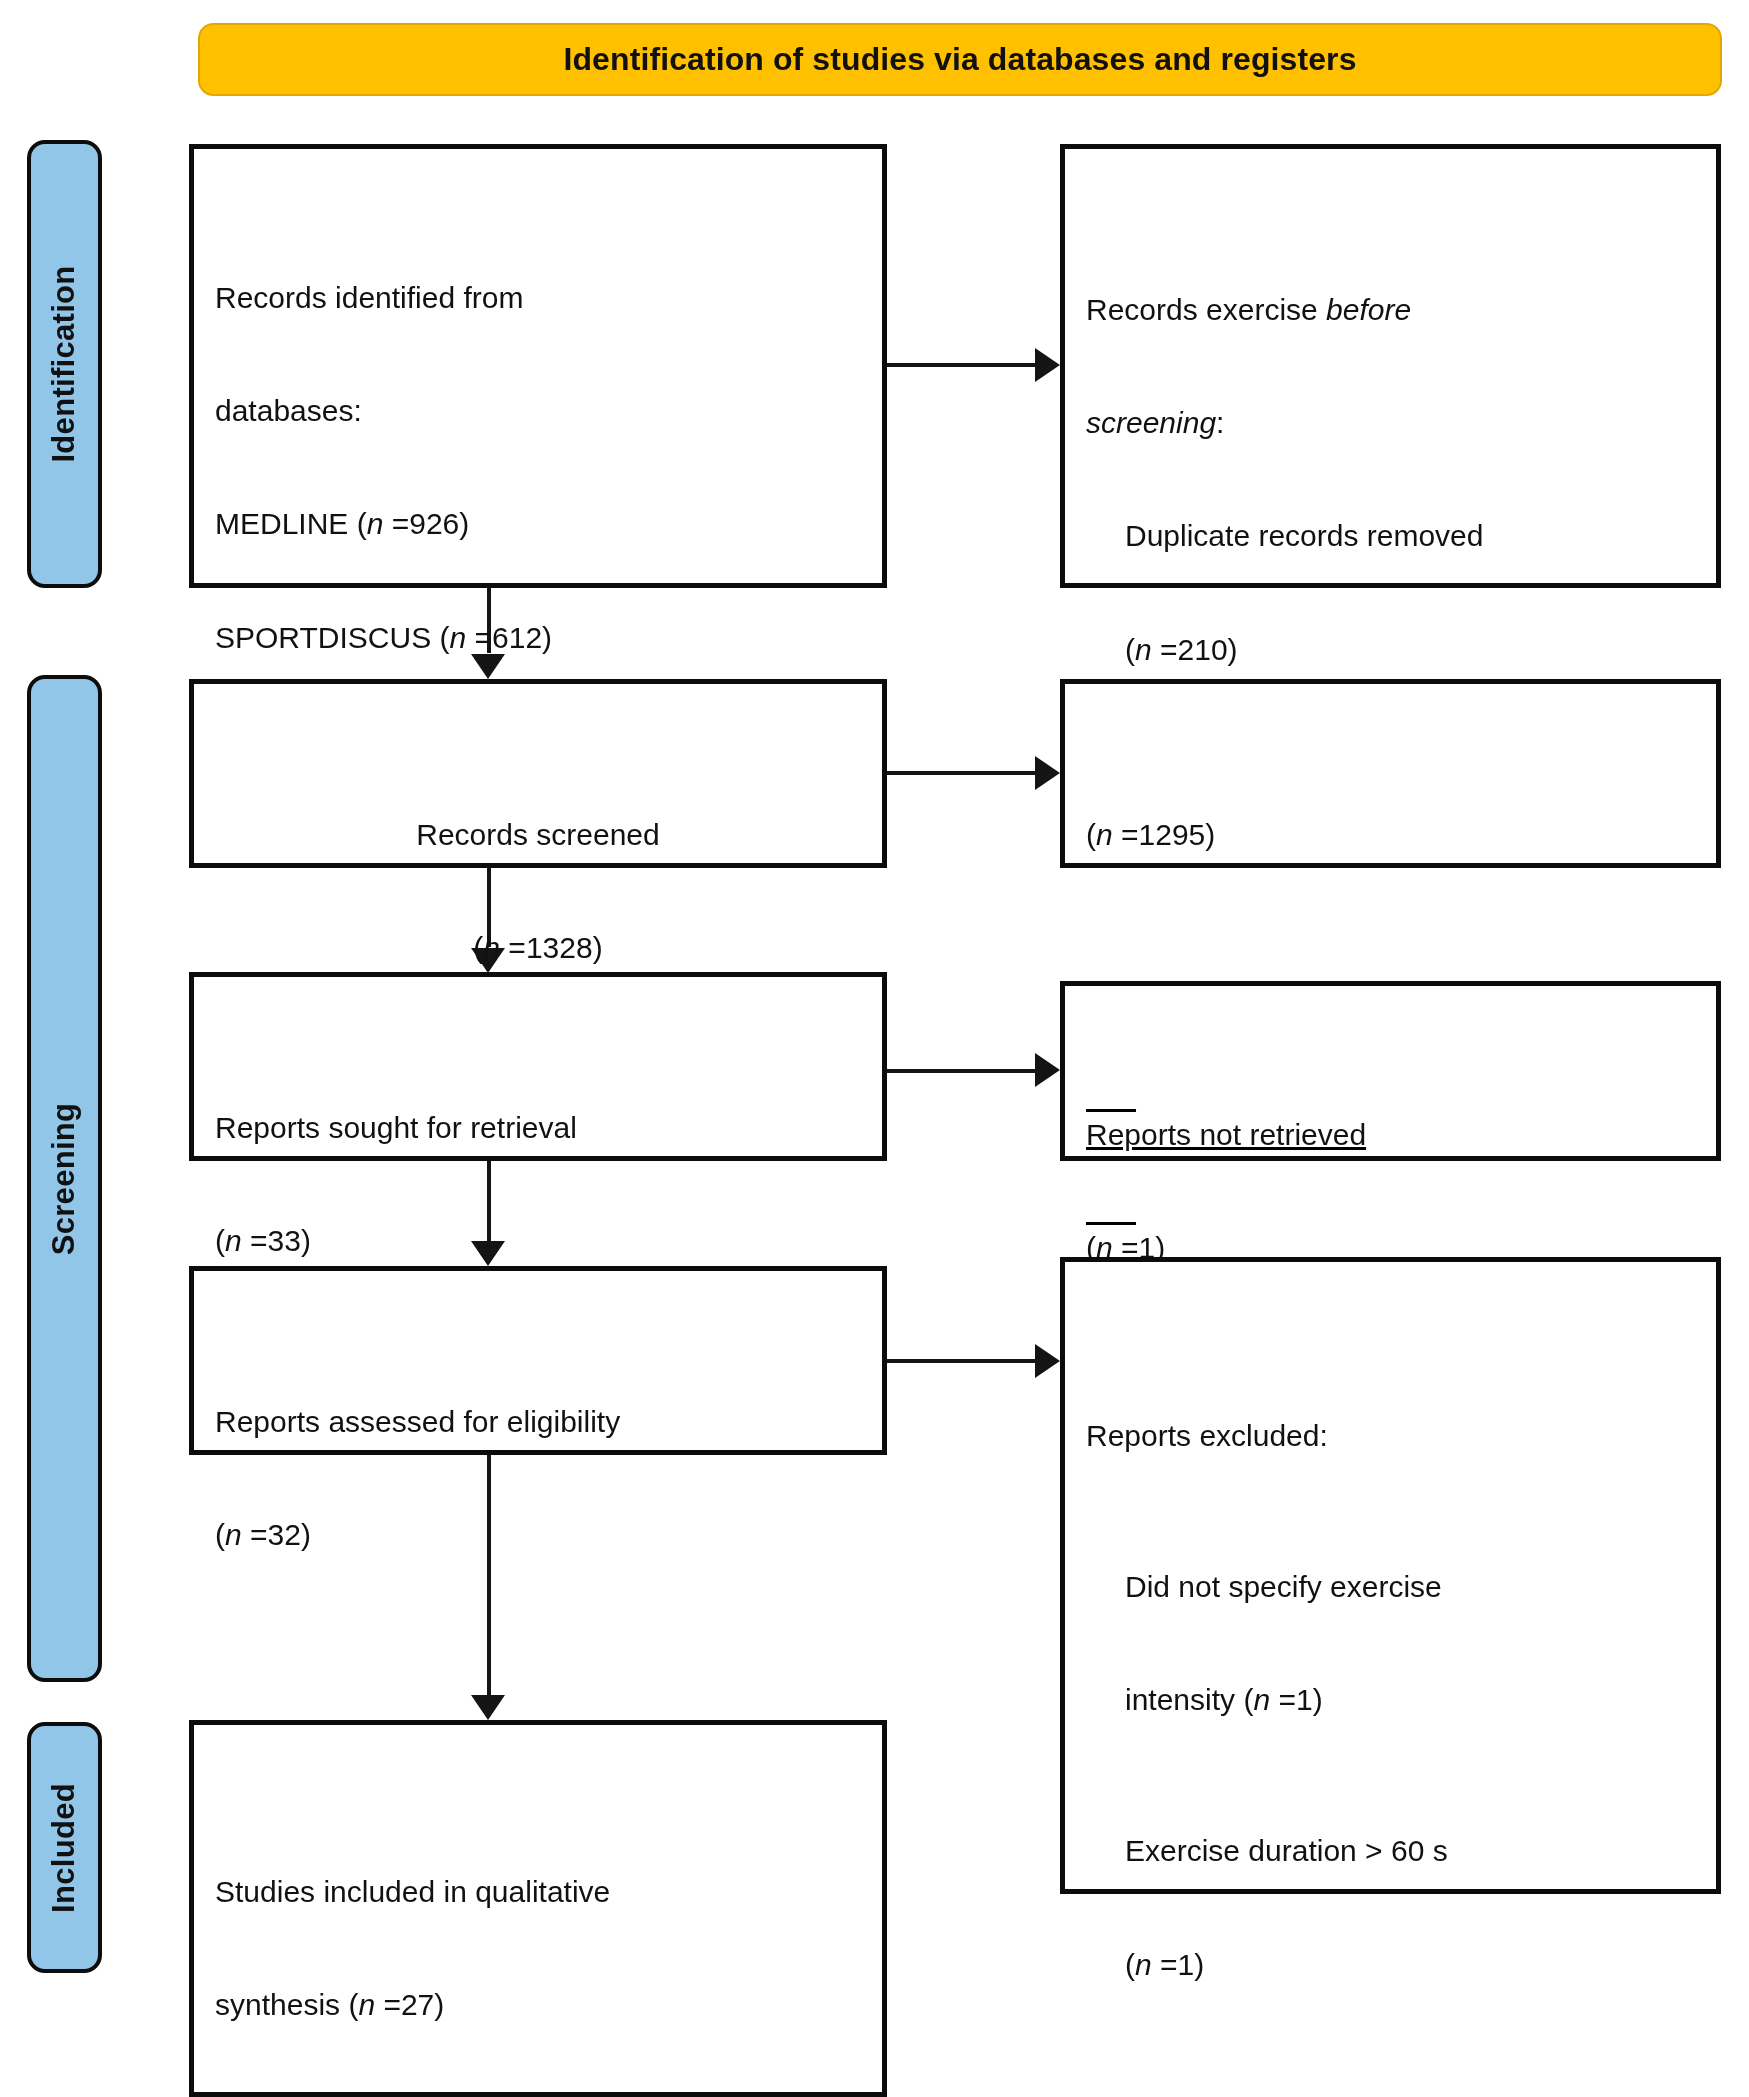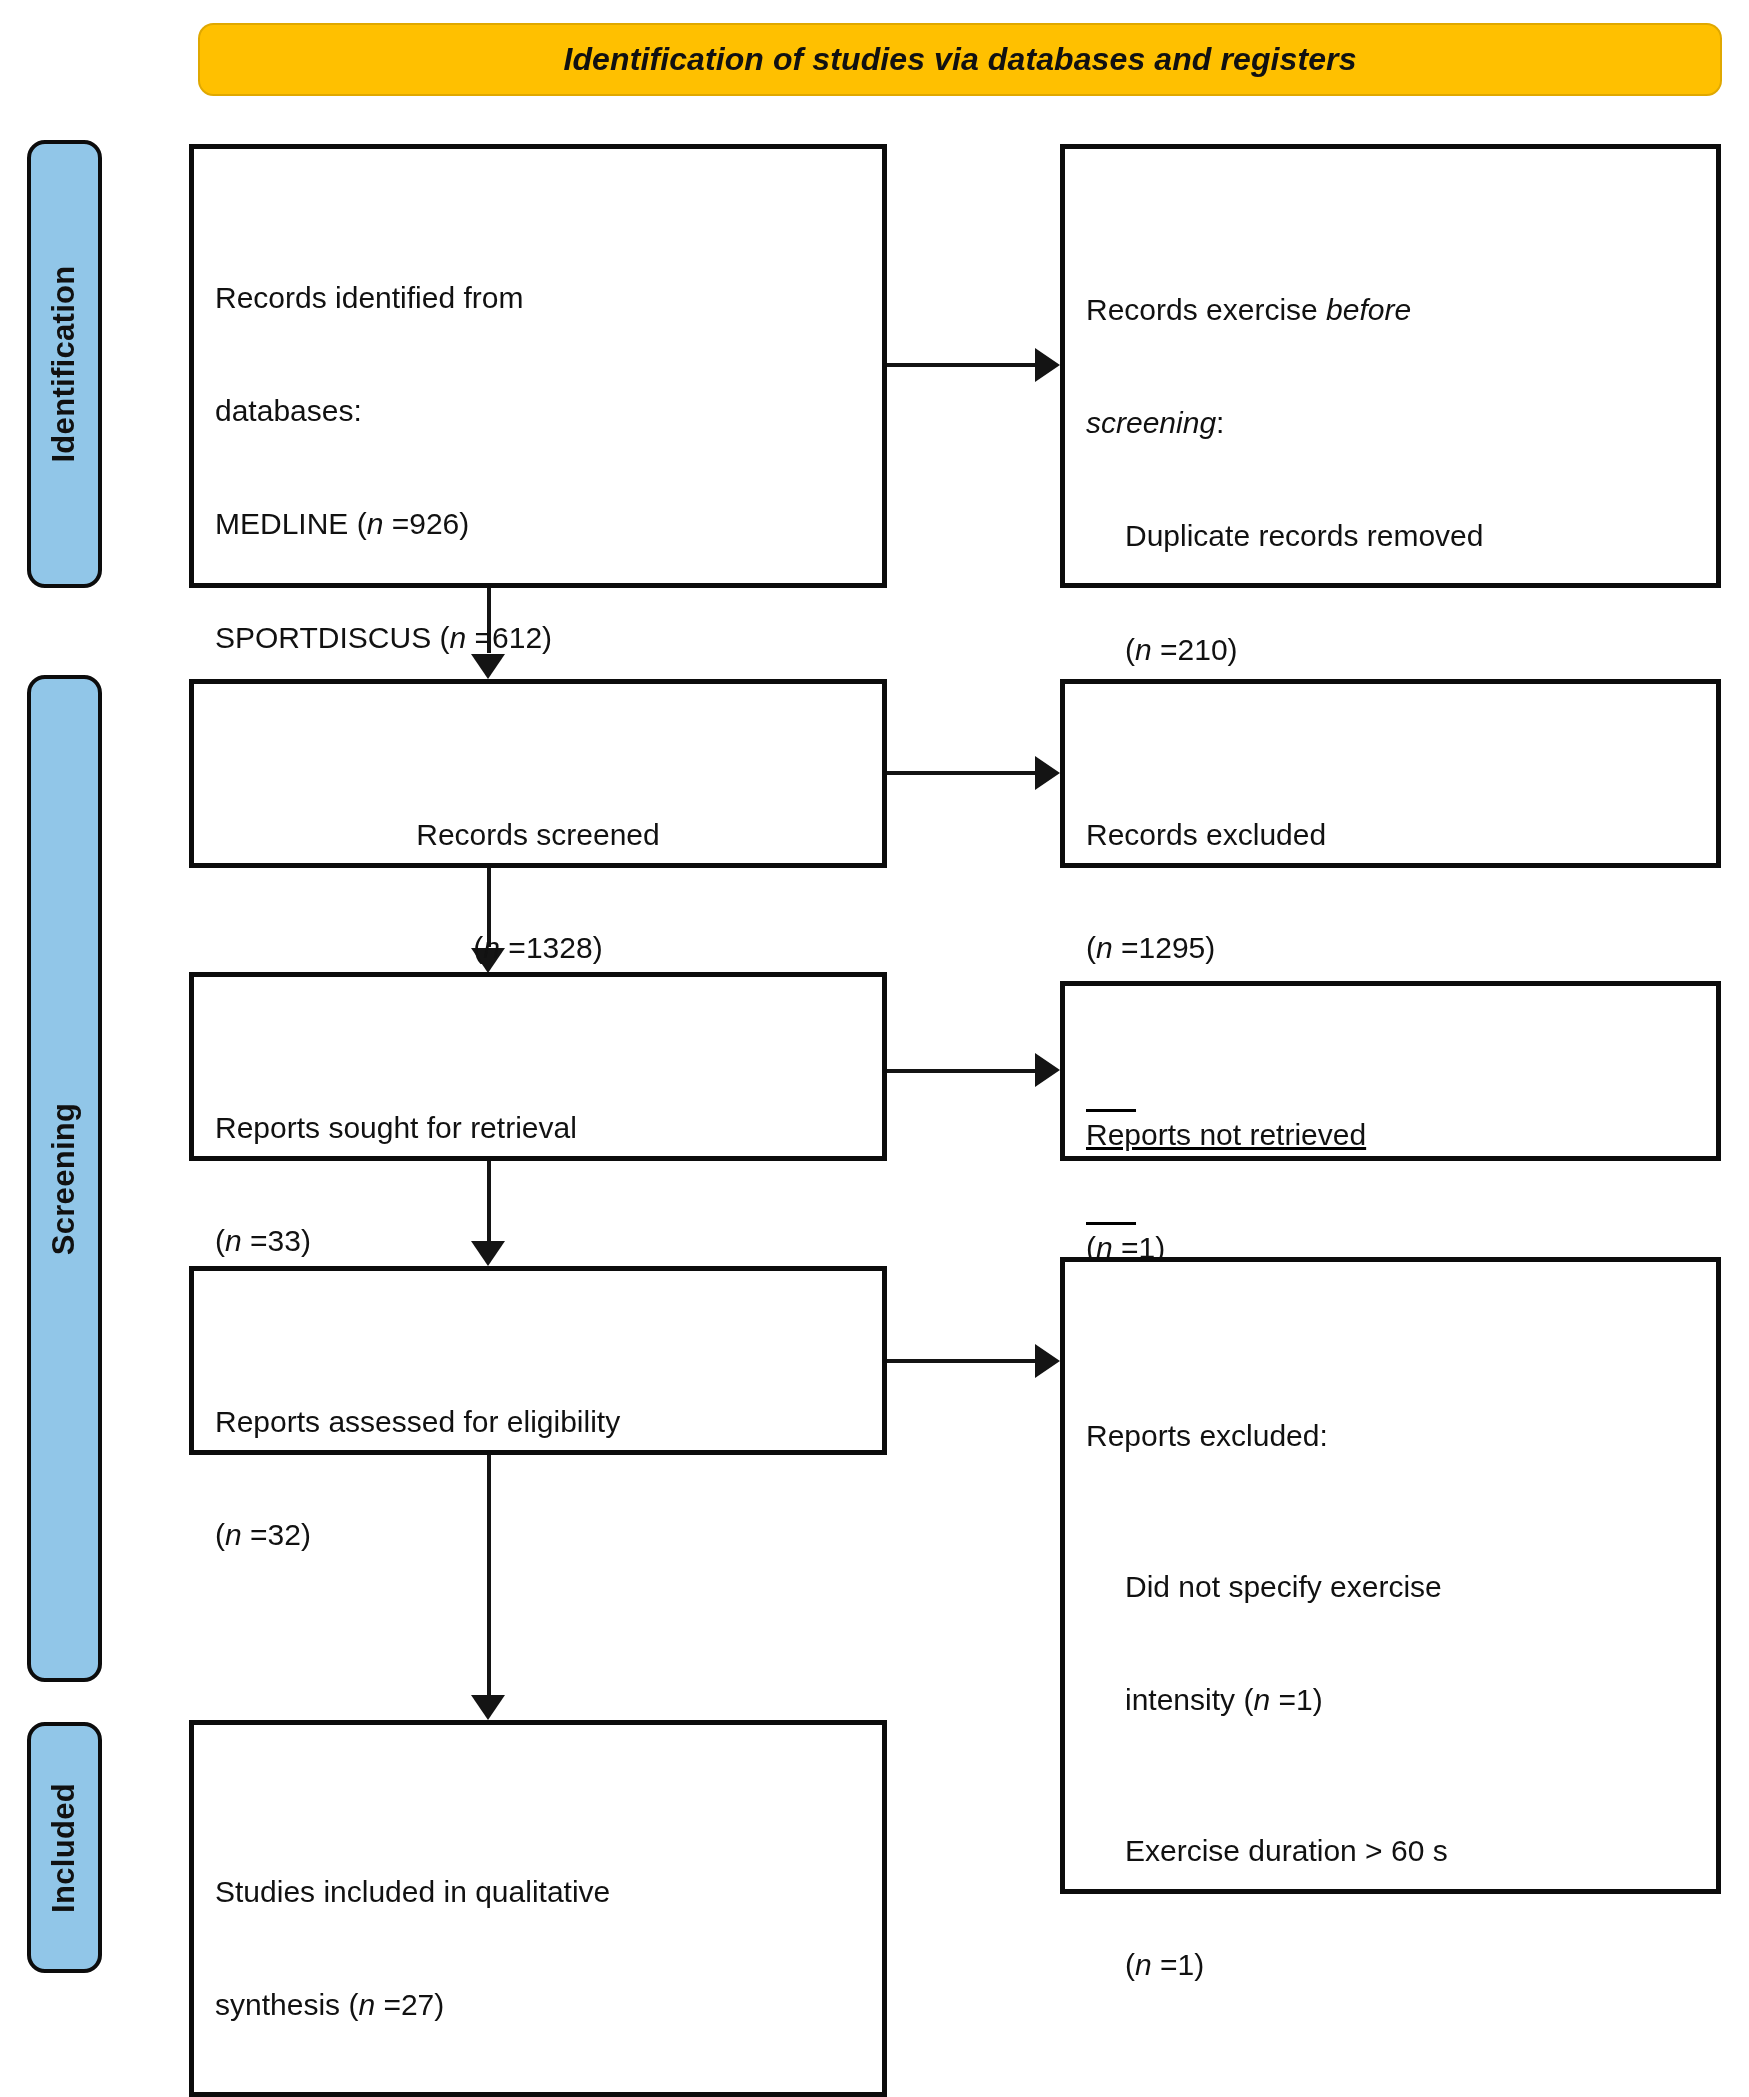--- a/index.html
+++ b/index.html
@@ -27,21 +27,20 @@
     top: 23px;
     width: 1524px;
     height: 73px;
     background: #FFC000;
     border: 2.8px solid #E0A800;
     border-radius: 15.4px;
     box-sizing: border-box;
     display: flex;
     align-items: center;
     justify-content: center;
-    font-style: italic;
   }
   .banner-text {
     font-size: 32px;
     font-weight: bold;
     color: #111111;
     letter-spacing: 0.1px;
     text-align: center;
     white-space: nowrap;
   }
 
@@ -228,21 +227,20 @@
     <div class="fbox-body">
       <span class="lead"><span>Records exercise </span><span class="ital">before</span></span>
       <span class="lead"><span class="ital">screening</span><span>:</span></span>
       <span class="sub">Duplicate records removed</span>
       <span class="sub">(<span class="nvar">n</span> =<span>210</span>)</span>
     </div>
   </div>
 
   <div class="fbox" id="box-rec-excl">
     <div class="fbox-body">
-      <span class="lead">Records excluded</span>
       <span class="lead">(<span class="nvar">n</span> =<span>1295</span>)</span>
     </div>
   </div>
 
   <div class="fbox" id="box-not-retr">
     <div class="fbox-body">
       <span class="lead">Reports not retrieved</span>
       <span class="lead">(<span class="nvar">n</span> =<span>1</span>)</span>
     </div>
   </div>

